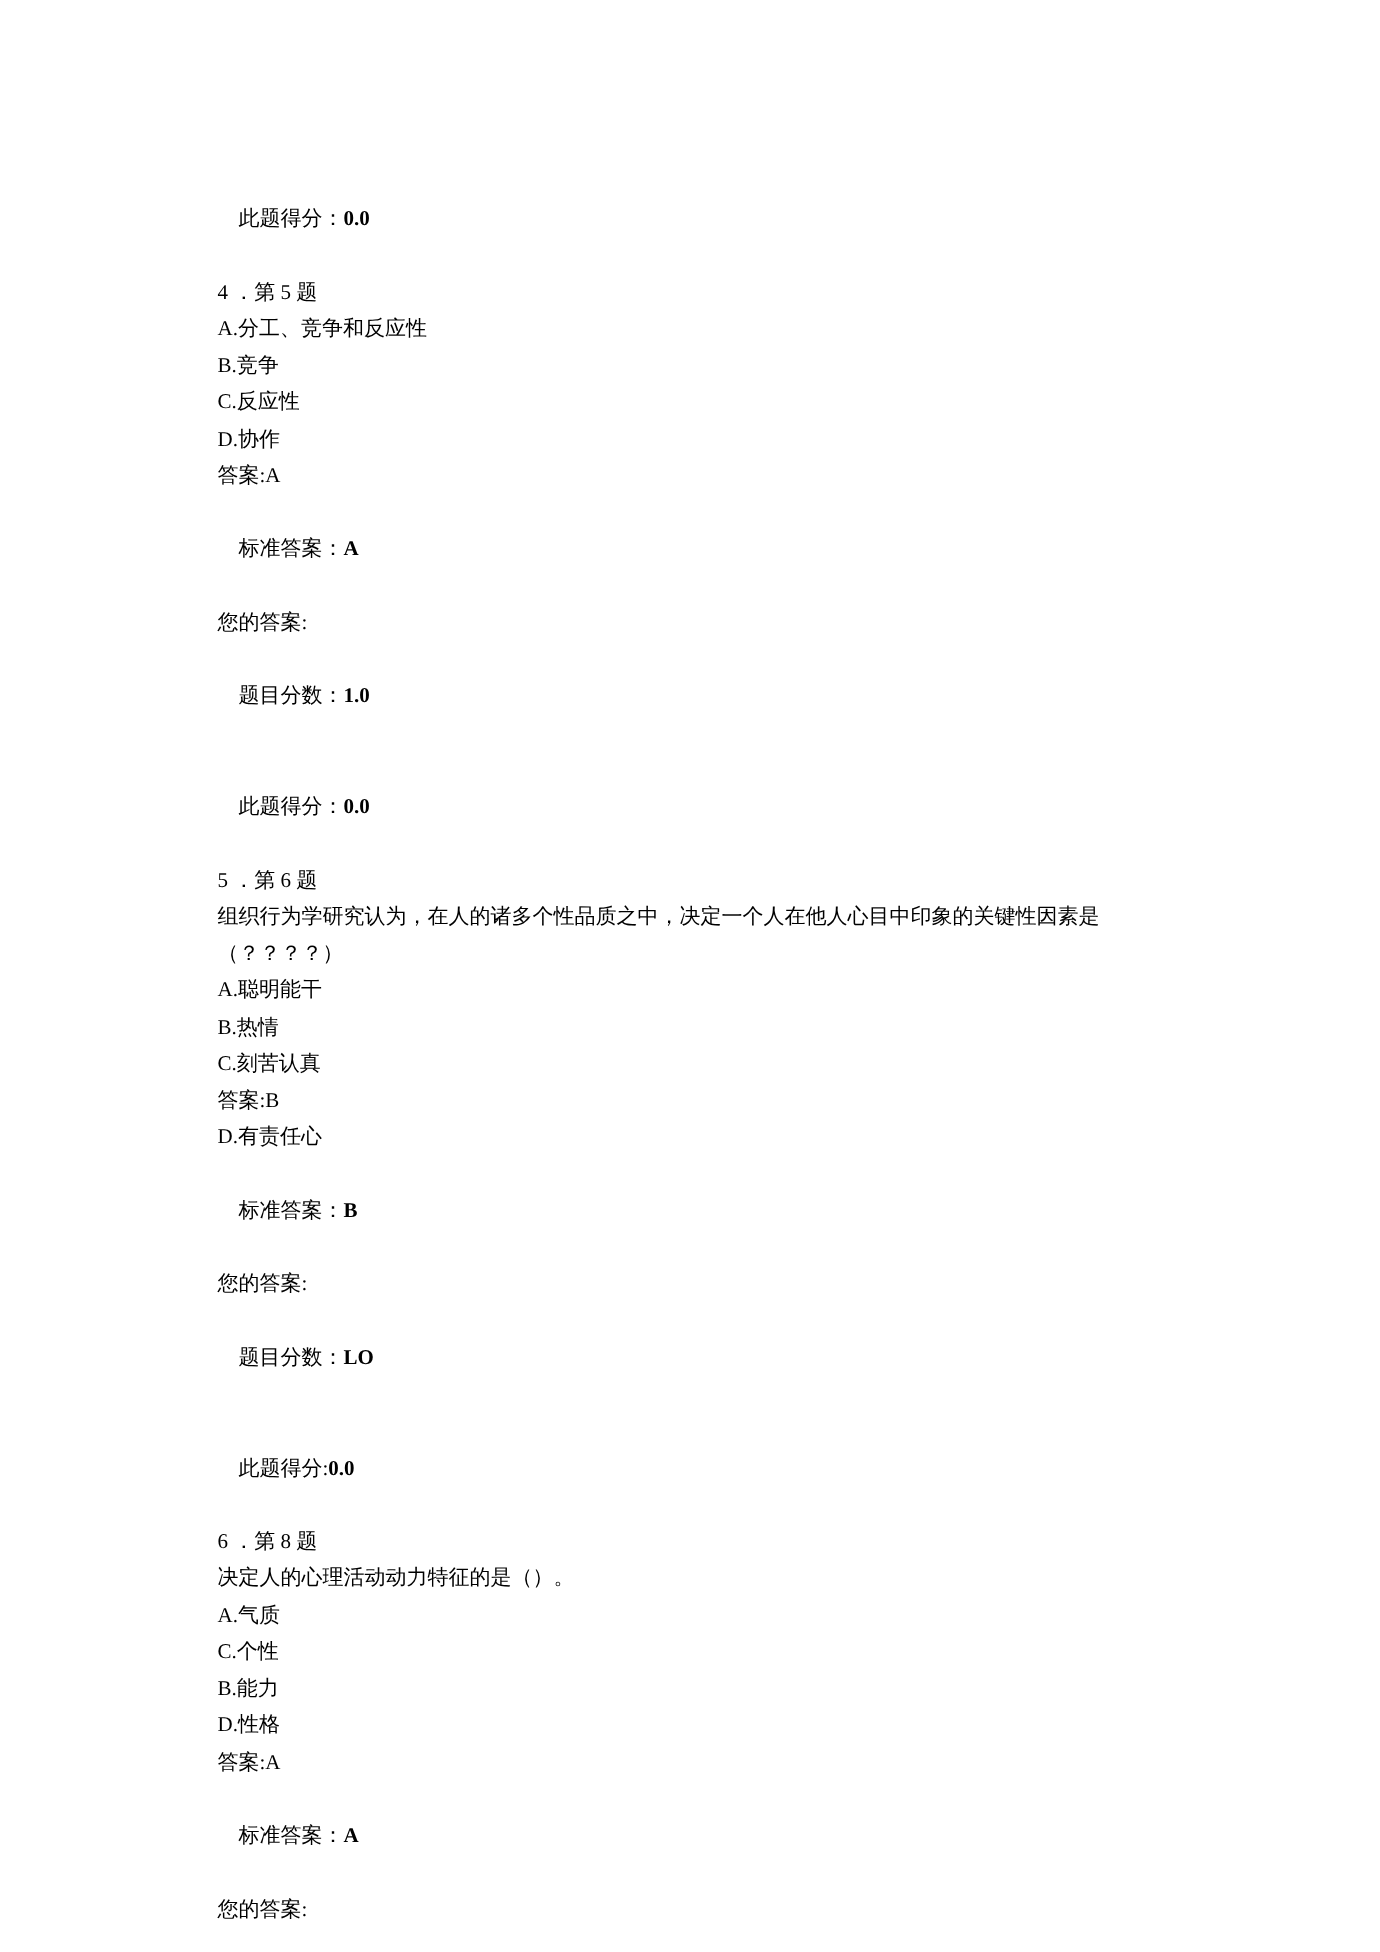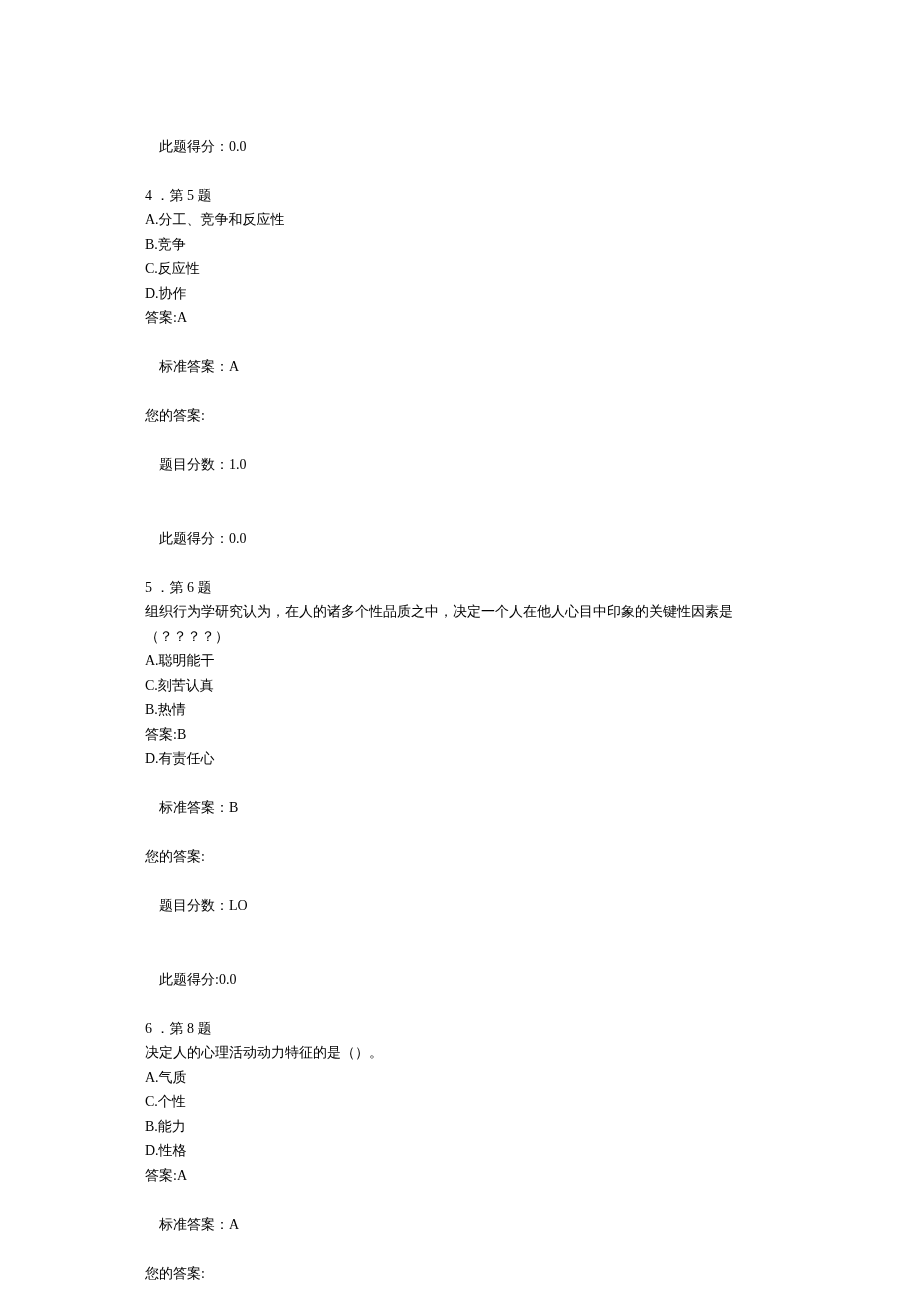--- a/index.html
+++ b/index.html
@@ -14,21 +14,21 @@
   .page {
     width: 920px;
     min-height: 1301px;
     box-sizing: border-box;
     padding: 110px 130px 60px 145px;
   }
   .line {
     white-space: pre-wrap;
   }
   .bold {
-    font-weight: normal;
+    font-weight: bold;
   }
 </style>
 </head>
 <body>
 
 <div class="page">
 
   <div class="line">
     <span>此题得分：</span><span class="bold">0.0</span>
   </div>
@@ -47,22 +47,22 @@
     <span>题目分数：</span><span class="bold">1.0</span>
   </div>
   <div class="line">
     <span>此题得分：</span><span class="bold">0.0</span>
   </div>
 
   <div class="line">5 ．第 6 题</div>
   <div class="line">组织行为学研究认为，在人的诸多个性品质之中，决定一个人在他人心目中印象的关键性因素是</div>
   <div class="line">（？？？？）</div>
   <div class="line">A.聪明能干</div>
+  <div class="line">B.热情</div>
   <div class="line">C.刻苦认真</div>
-  <div class="line">B.热情</div>
   <div class="line">答案:B</div>
   <div class="line">D.有责任心</div>
   <div class="line">
     <span>标准答案：</span><span class="bold">B</span>
   </div>
   <div class="line">您的答案:</div>
   <div class="line">
     <span>题目分数：</span><span class="bold">LO</span>
   </div>
   <div class="line">

